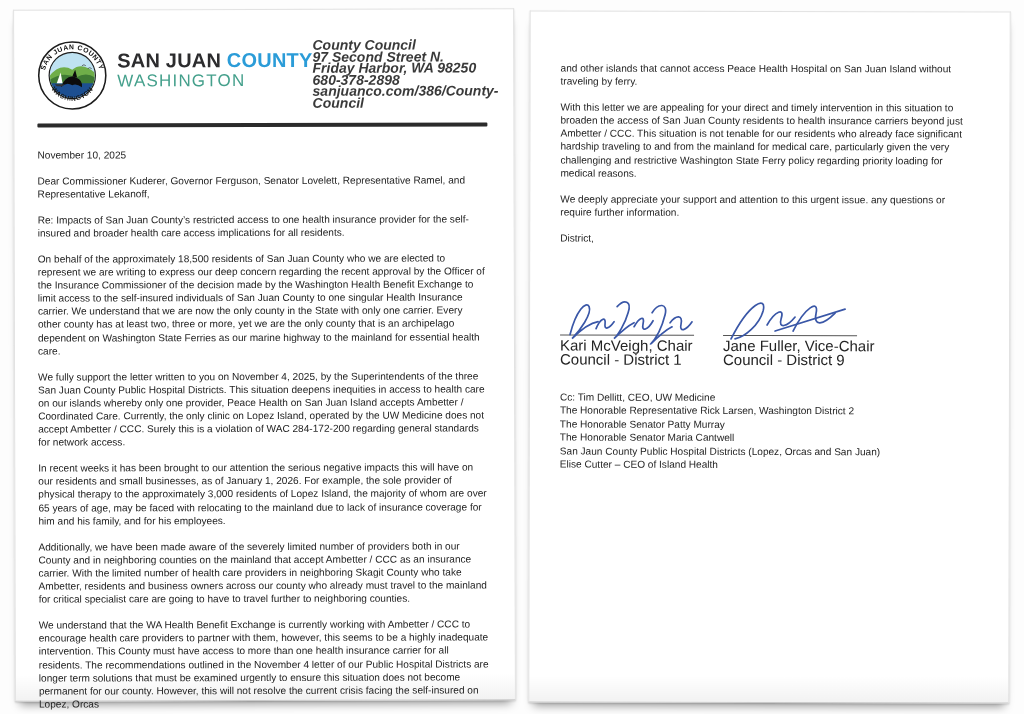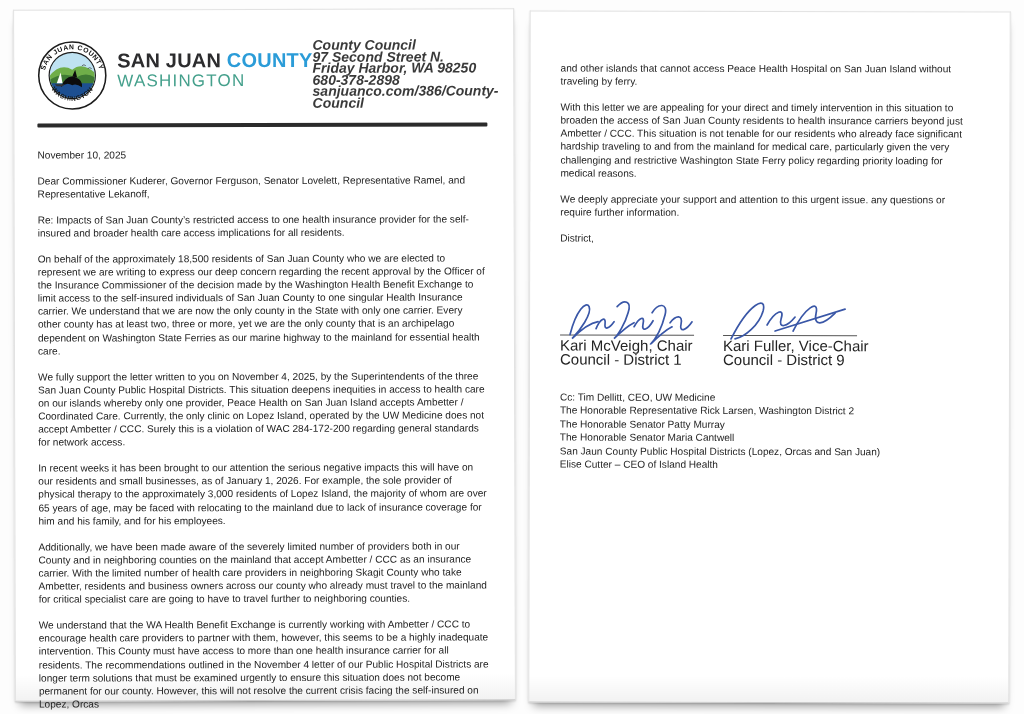--- a/index.html
+++ b/index.html
@@ -150,21 +150,21 @@
     <div class="sig-block">
       <svg class="sig-art" viewBox="0 0 140 56">
         <g fill="none" stroke="var(--signature-blue)" stroke-width="1.7" stroke-linecap="round">
           <path d="M8,50 C26,14 44,6 40,22 C36,36 22,48 12,50"></path>
           <path d="M44,36 C52,22 62,18 58,30 C55,40 64,38 72,28"></path>
           <path d="M70,42 C82,18 96,10 93,24 C90,38 100,36 112,24"></path>
           <path d="M52,42 L122,20"></path>
         </g>
       </svg>
       <div class="sig-line"></div>
-      <div class="sig-name">Kari Fuller, Vice-Chair</div>
+      <div class="sig-name">Jane Fuller, Vice-Chair</div>
       <div class="sig-title">Council - District 9</div>
     </div>
 
   </div>
 
   <div class="cc">
     <div>Cc: Tim Dellitt, CEO, UW Medicine</div>
     <div>The Honorable Representative Rick Larsen, Washington District 2</div>
     <div>The Honorable Senator Patty Murray</div>
     <div>The Honorable Senator Maria Cantwell</div>

